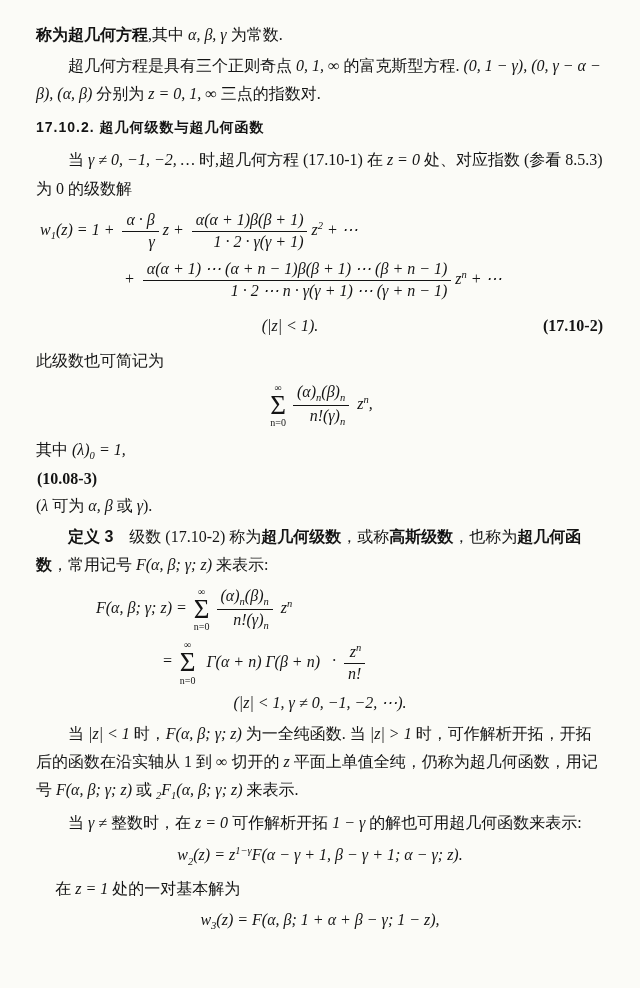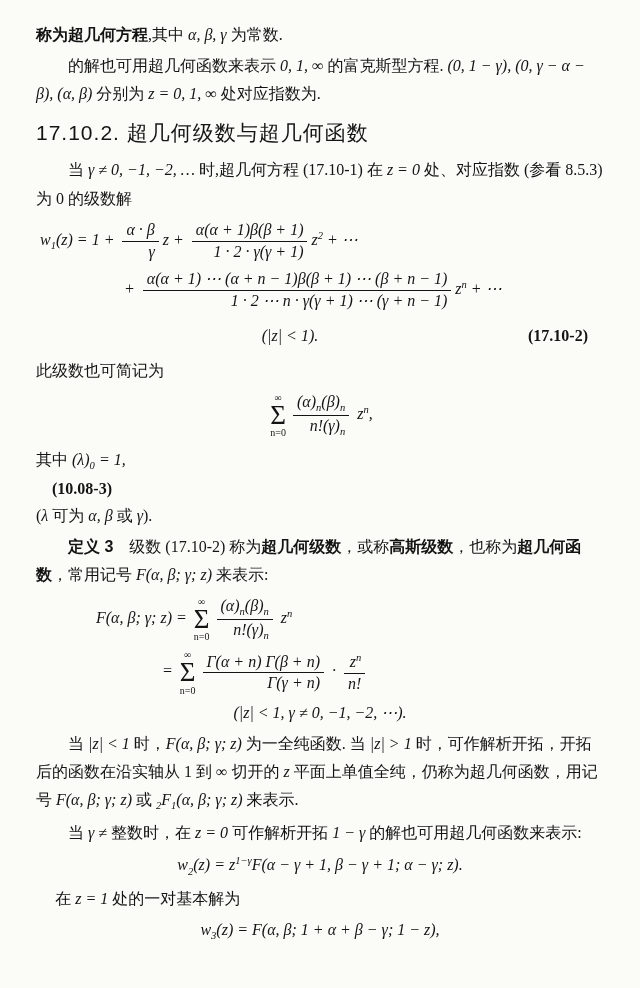--- a/index.html
+++ b/index.html
@@ -12,51 +12,51 @@
     background:#fbfbf7;
     color:#141414;
     font-family:"Liberation Serif", serif;
     font-size:16px;
   }
   p.body{margin:3px 0;line-height:1.76;}
   .ind{text-indent:2em;}
   .ind1{text-indent:1.2em;}
   .heading{
     font-family:"Liberation Sans", sans-serif;
-    font-size:21px;font-weight:normal;
+    font-size:14px;font-weight:bold;
     margin:11px 0 9px 0;letter-spacing:1px;
   }
   .b{font-weight:bold;font-family:"Liberation Sans", sans-serif;}
   .formula{margin:7px 0;line-height:1.25;white-space:nowrap;}
   .center{text-align:center;}
   .fw1a{margin-left:4px;}
   .fw1b{margin-left:88px;}
   .fF1{margin-left:60px;}
   .fF2{margin-left:126px;}
   .m{font-style:italic;}
   .sup{font-size:0.66em;vertical-align:super;font-style:italic;}
   .sub{font-size:0.66em;vertical-align:sub;font-style:italic;}
   .frac{display:inline-flex;flex-direction:column;vertical-align:middle;text-align:right;margin:0 4px;line-height:1.3;}
   .frac .num{display:block;padding:0 4px 0 4px;}
   .frac .den{display:block;border-top:1px solid #141414;padding:0 4px;}
   .sum{display:inline-flex;flex-direction:column;align-items:center;vertical-align:middle;margin:0 3px;line-height:1;}
   .sum .lim{font-size:10px;font-style:normal;}
   .sum .sigma{font-size:27px;font-style:normal;line-height:0.95;}
-  .eqrow{display:flex;align-items:center;margin:4px 16px;}
+  .eqrow{display:flex;align-items:center;margin:4px 1px;}
   .eqrow .mid{flex:1;text-align:center;}
   .eqnum{font-weight:bold;white-space:nowrap;text-align:center;}
 </style>
 </head>
 <body>
 
 <div class="page">
 
   <p class="body"><span class="b">称为</span><span class="b">超几何方程</span><span>,其中 </span><span class="m">α, β, γ</span><span> 为常数.</span></p>
 
-  <p class="body ind"><span>的解也可用超几何函数来表示 </span><span class="m">0, 1, ∞</span><span> 的富克斯型方程.  </span><span class="m">(0, 1 − γ), (0, γ − α − β), (α, β)</span><span> 分别为 </span><span class="m">z = 0, 1, ∞</span><span> 处对应指数为.</span></p>
+  <p class="body ind"><span>超几何方程是具有三个正则奇点 </span><span class="m">0, 1, ∞</span><span> 的富克斯型方程.  </span><span class="m">(0, 1 − γ), (0, γ − α − β), (α, β)</span><span> 分别为 </span><span class="m">z = 0, 1, ∞</span><span> 三点的指数对.</span></p>
 
   <h2 class="heading">17.10.2. 超几何级数与超几何函数</h2>
 
   <p class="body ind"><span>当 </span><span class="m">γ ≠ 0, −1, −2, …</span><span> 时,超几何方程 (17.10-1) 在 </span><span class="m">z = 0</span><span> 处、对应指数 (参看 8.5.3) 为 0 的级数解</span></p>
 
   <div class="formula fw1a"><span class="m">w</span><span class="sub">1</span><span class="m">(z) = 1 + </span><span class="frac">
         <span class="num"><span class="m">α · β</span></span>
         <span class="den"><span class="m">γ</span></span>
       </span><span class="m">z + </span><span class="frac">
         <span class="num"><span class="m">α(α + 1)β(β + 1)</span></span>
@@ -100,21 +100,20 @@
       </span><span class="frac">
         <span class="num"><span class="m">(α)</span><span class="sub">n</span><span class="m">(β)</span><span class="sub">n</span></span>
         <span class="den"><span class="m">n!(γ)</span><span class="sub">n</span></span>
       </span><span class="m"> z</span><span class="sup">n</span></div>
   <div class="formula fF2"><span class="m">= </span><span class="sum">
         <span class="lim">∞</span>
         <span class="sigma">Σ</span>
         <span class="lim">n=0</span>
       </span><span class="frac">
         <span class="num"><span class="m">Γ(α + n) Γ(β + n)</span></span>
-        <span class="den"><span class="m">Γ(γ + n)</span></span>
       </span><span class="m"> · </span><span class="frac">
         <span class="num"><span class="m">z</span><span class="sup">n</span></span>
         <span class="den"><span class="m">n!</span></span>
       </span></div>
   <div class="formula center"><span class="m">(|z| &lt; 1, γ ≠ 0, −1, −2, ⋯).</span></div>
 
   <p class="body ind"><span>当 </span><span class="m">|z| &lt; 1</span><span> 时，</span><span class="m">F(α, β; γ; z)</span><span> 为一全纯函数. 当 </span><span class="m">|z| &gt; 1</span><span> 时，可作解析开拓，开拓后的函数在沿实轴从 1 到 ∞ 切开的 </span><span class="m">z</span><span> 平面上单值全纯，仍称为超几何函数，用记号 </span><span class="m">F(α, β; γ; z)</span><span> 或 </span><span class="sub">2</span><span class="m">F</span><span class="sub">1</span><span class="m">(α, β; γ; z)</span><span> 来表示.</span></p>
 
   <p class="body ind"><span>当 </span><span class="m">γ ≠</span><span> 整数时，在 </span><span class="m">z = 0</span><span> 可作解析开拓 </span><span class="m">1 − γ</span><span> 的解也可用超几何函数来表示:</span></p>
 

